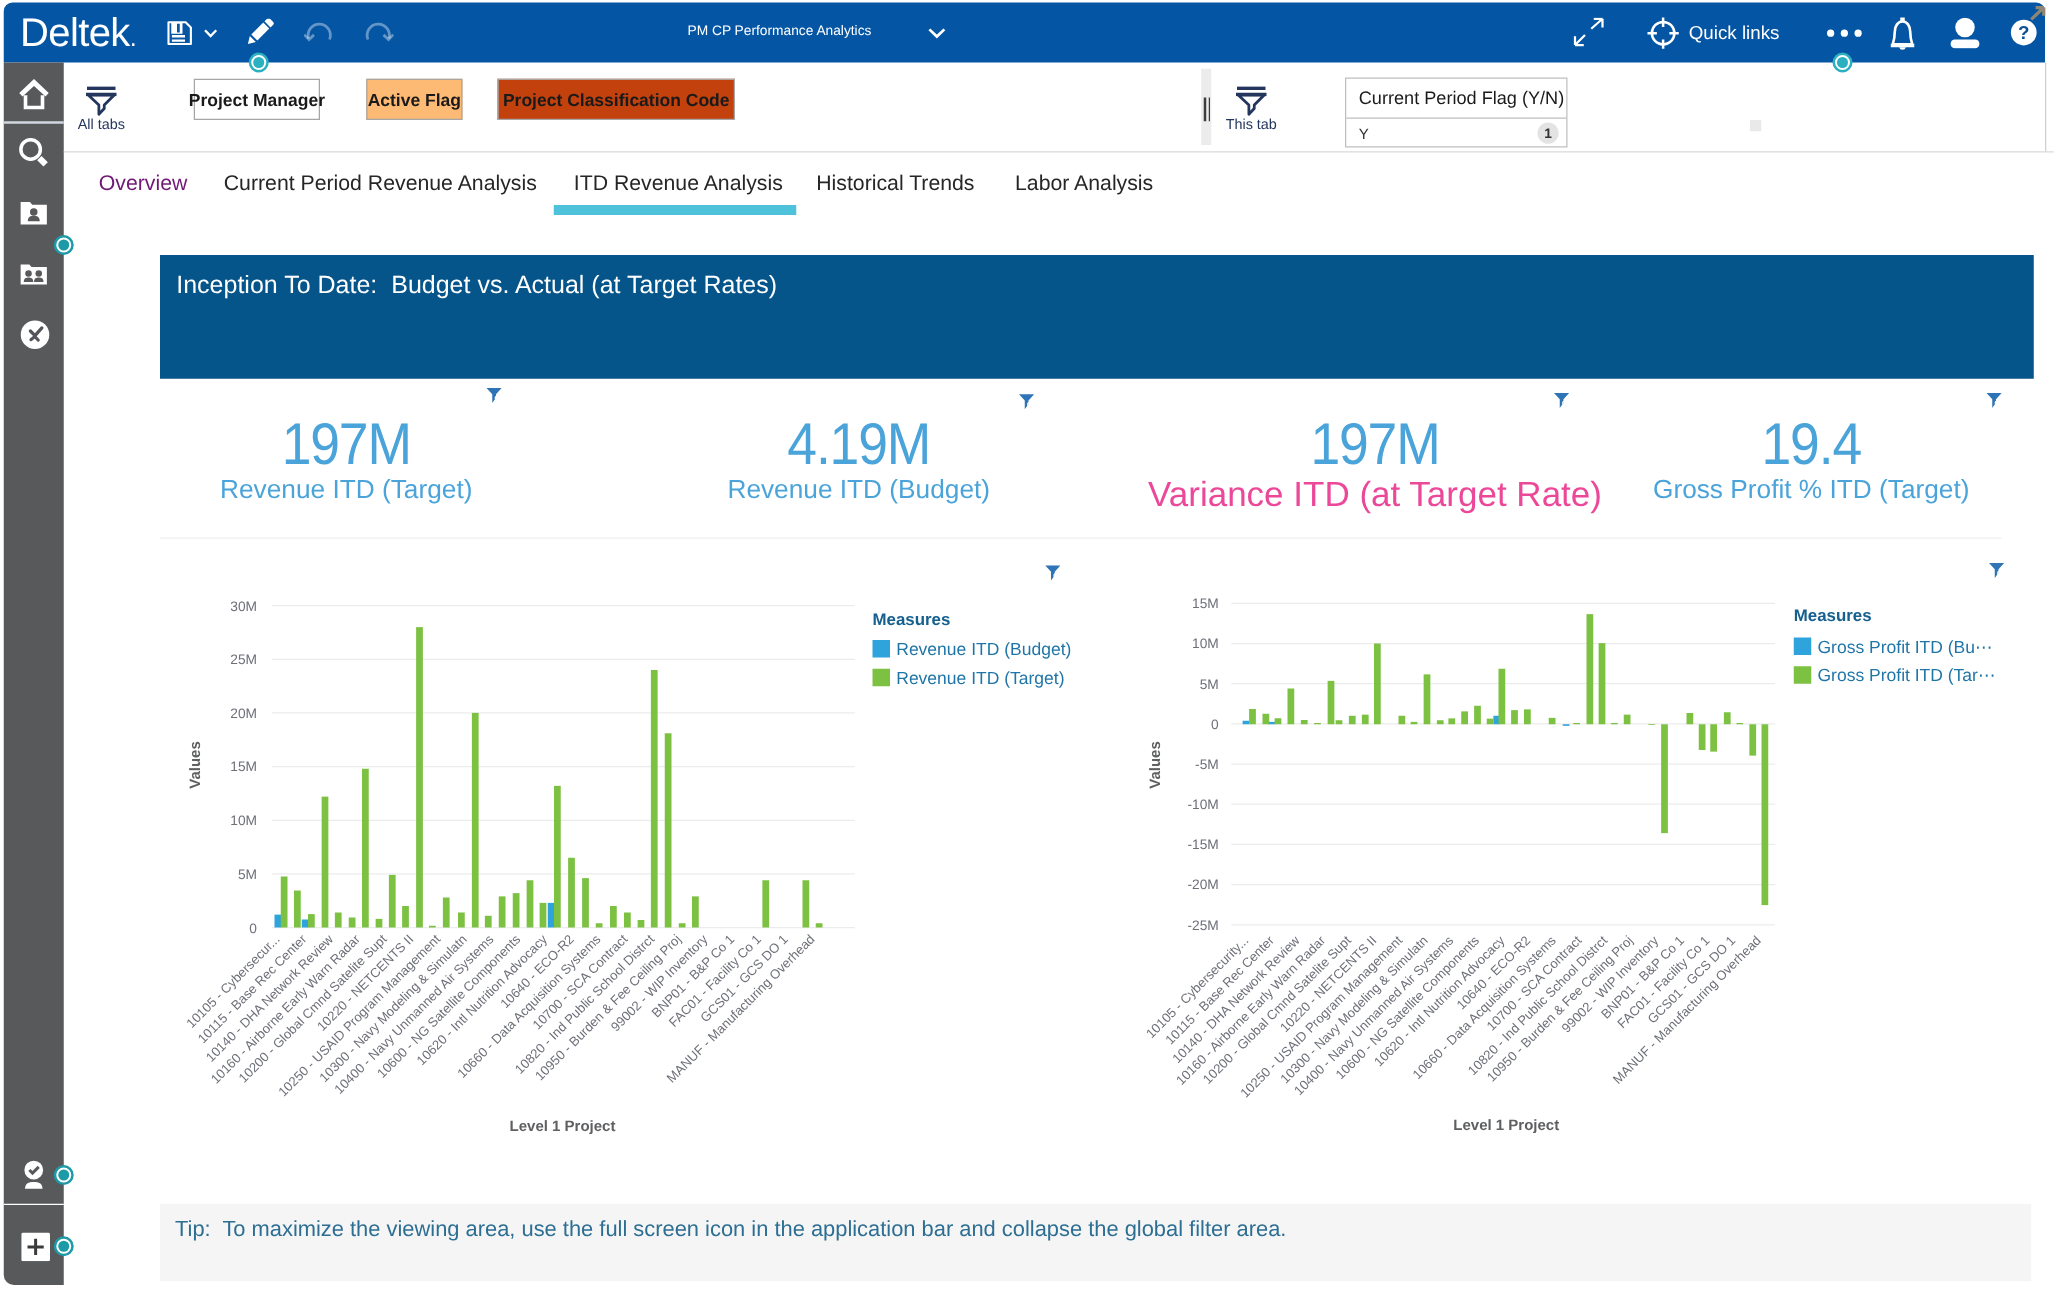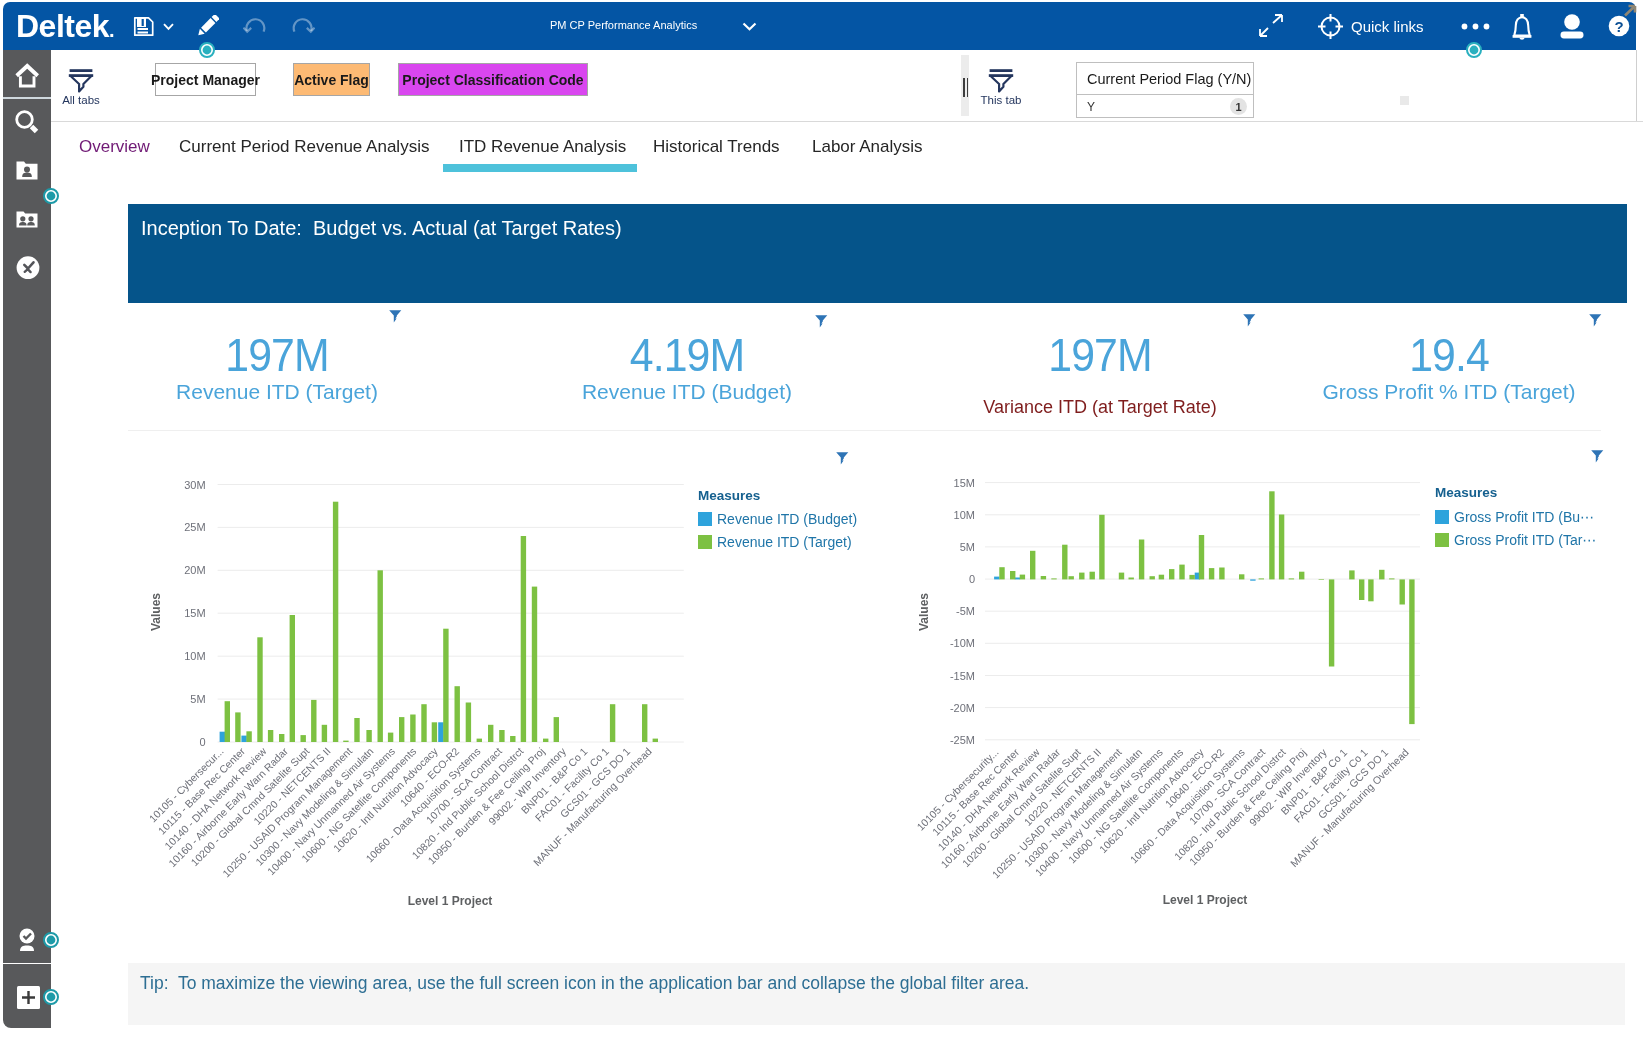--- a/index.html
+++ b/index.html
@@ -1,19 +1,19 @@
 <!DOCTYPE html>
 <html><head><meta charset="utf-8"><style>
 *{margin:0;padding:0;box-sizing:border-box}
 html,body{width:1643px;height:1040px;overflow:hidden;background:#fff;
  font-family:"Liberation Sans", sans-serif;}
 .abs{position:absolute}
 </style></head><body>
 <div class="abs" style="left:3px;top:2px;width:1633px;height:48px;background:#0455a4;border-radius:7px 7px 0 0"></div>
-<div class="abs" style="left:16px;top:8px;color:#fff;font-size:32px;font-weight:bold;letter-spacing:-0.5px">Deltek<span style="font-size:20px">.</span></div>
+<div class="abs" style="left:16px;top:8px;color:#fff;font-size:32px;font-weight:normal;letter-spacing:-0.5px">Deltek<span style="font-size:20px">.</span></div>
 <svg class="abs" style="left:133px;top:16px" width="22" height="21">
 <path d="M1.8,1.8 H15.5 L19.7,6 V19.2 H1.8 Z" fill="none" stroke="#fff" stroke-width="1.7" stroke-linejoin="round"></path>
 <path d="M4,2 H13 V11 H4 Z M8.2,2.5 V10.5" fill="#fff" stroke="none"></path>
 <path d="M8.6,3 h2.2 v7 h-2.2 z" fill="#0455a4"></path>
 <path d="M4.5,13 H15 M4.5,16.5 H15" stroke="#fff" stroke-width="1.9"></path>
   </svg>
 <svg class="abs" style="left:163px;top:23px" width="11" height="8">
     <path d="M1,1.2 L5.5,5.8 L10,1.2" fill="none" stroke="#fff" stroke-width="1.9"></path>
   </svg>
 <svg class="abs" style="left:195px;top:15px" width="24" height="24">
@@ -104,21 +104,21 @@
 <path d="M11.5,5 V18 M5,11.5 H18" stroke="#3b3b3b" stroke-width="2.4"></path>
   </svg>
 <svg width="26" height="25" style="position:absolute;left:68px;top:69px">
     <rect x="1.6" y="0.2" width="22.8" height="2.8" fill="#24365e"></rect>
     <rect x="0.8" y="5.2" width="24.4" height="2.7" fill="#24365e"></rect>
     <path d="M2.6,7 H23.4 L15.4,15 V17.8 L11.1,22.4 V15 Z" fill="none" stroke="#24365e" stroke-width="2.2" stroke-linejoin="round"></path>
   </svg>
 <div class="abs" style="left:51px;top:94px;width:60px;text-align:center;color:#24365e;font-size:11.5px">All tabs</div>
 <div class="abs" style="left:155px;top:63px;width:101px;height:33px;border:1px solid #a6a6a6;background:#fff;display:flex;align-items:center;justify-content:center;font-size:14px;font-weight:bold;color:#1a1a1a;white-space:nowrap">Project Manager</div>
 <div class="abs" style="left:293px;top:63px;width:77px;height:33px;border:1px solid #a6a6a6;background:#fdba74;display:flex;align-items:center;justify-content:center;font-size:14px;font-weight:bold;color:#1a1a1a;white-space:nowrap">Active Flag</div>
-<div class="abs" style="left:398px;top:63px;width:190px;height:33px;border:1px solid #a6a6a6;background:#d946ef;display:flex;align-items:center;justify-content:center;font-size:14px;font-weight:bold;color:#1a1a1a;white-space:nowrap">Project Classification Code</div>
+<div class="abs" style="left:398px;top:63px;width:190px;height:33px;border:1px solid #a6a6a6;background:#c2410c;display:flex;align-items:center;justify-content:center;font-size:14px;font-weight:bold;color:#1a1a1a;white-space:nowrap">Project Classification Code</div>
 <div class="abs" style="left:961px;top:55px;width:8px;height:61px;background:#ececec"></div>
 <div class="abs" style="left:963px;top:78px;width:1.5px;height:19px;background:#3d3d3d"></div>
 <div class="abs" style="left:966.5px;top:78px;width:1.5px;height:19px;background:#3d3d3d"></div>
 <svg width="26" height="25" style="position:absolute;left:988px;top:69px">
     <rect x="1.6" y="0.2" width="22.8" height="2.8" fill="#24365e"></rect>
     <rect x="0.8" y="5.2" width="24.4" height="2.7" fill="#24365e"></rect>
     <path d="M2.6,7 H23.4 L15.4,15 V17.8 L11.1,22.4 V15 Z" fill="none" stroke="#24365e" stroke-width="2.2" stroke-linejoin="round"></path>
   </svg>
 <div class="abs" style="left:971px;top:94px;width:60px;text-align:center;color:#24365e;font-size:11.5px">This tab</div>
 <div class="abs" style="left:1076px;top:62px;width:178px;height:56px;border:1px solid #bfbfbf;background:#fff">
@@ -149,21 +149,21 @@
   </svg>
 <div class="abs" style="left:437px;top:327px;width:500px;text-align:center;font-size:47px;letter-spacing:-1px;color:#4aa4da;transform:scaleX(0.91)">4.19M</div>
 <div class="abs" style="left:437px;top:380px;width:500px;text-align:center;font-size:21px;color:#4aa4da">Revenue ITD (Budget)</div>
 <svg class="abs" style="left:815px;top:315px" width="16" height="15">
     <g transform="translate(0,0) scale(1.0)">
       <path d="M0.2,0.3 H12.3 L7.8,5.4 V8.2 L4.8,12.4 V5.4 Z" fill="#2e74b6"></path>
       <circle cx="8.7" cy="8.3" r="1.5" fill="none" stroke="#fff" stroke-width="1"></circle>
     </g>
   </svg>
 <div class="abs" style="left:850px;top:327px;width:500px;text-align:center;font-size:47px;letter-spacing:-1px;color:#4aa4da;transform:scaleX(0.91)">197M</div>
-<div class="abs" style="left:850px;top:397px;width:500px;text-align:center;font-size:18px;color:#7f1d1d">Variance ITD (at Target Rate)</div>
+<div class="abs" style="left:850px;top:380px;width:500px;text-align:center;font-size:28px;color:#ec4899">Variance ITD (at Target Rate)</div>
 <svg class="abs" style="left:1243px;top:314px" width="16" height="15">
     <g transform="translate(0,0) scale(1.0)">
       <path d="M0.2,0.3 H12.3 L7.8,5.4 V8.2 L4.8,12.4 V5.4 Z" fill="#2e74b6"></path>
       <circle cx="8.7" cy="8.3" r="1.5" fill="none" stroke="#fff" stroke-width="1"></circle>
     </g>
   </svg>
 <div class="abs" style="left:1199px;top:327px;width:500px;text-align:center;font-size:47px;letter-spacing:-1px;color:#4aa4da;transform:scaleX(0.91)">19.4</div>
 <div class="abs" style="left:1199px;top:380px;width:500px;text-align:center;font-size:21px;color:#4aa4da">Gross Profit % ITD (Target)</div>
 <svg class="abs" style="left:1589px;top:314px" width="16" height="15">
     <g transform="translate(0,0) scale(1.0)">

